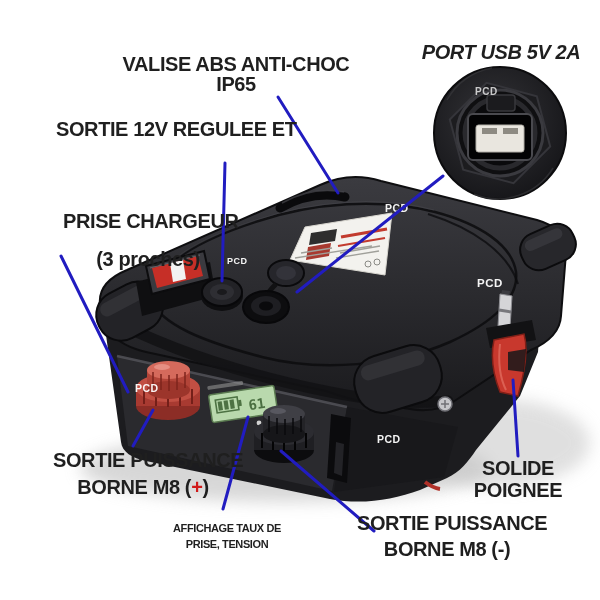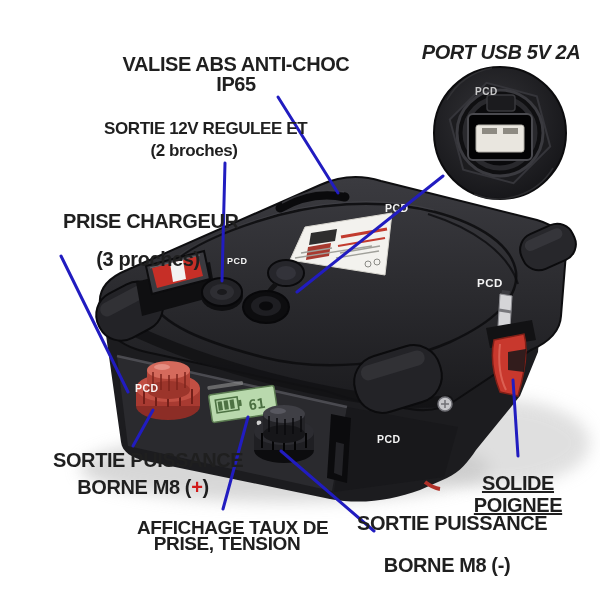--- a/index.html
+++ b/index.html
@@ -5,27 +5,27 @@
   html,body{margin:0;padding:0;background:#fff;}
   #stage{position:relative;width:600px;height:600px;background:#ffffff;overflow:hidden;
          font-family:"Liberation Sans",sans-serif;}
   #artwork{position:absolute;left:0;top:0;}
   .lbl{position:absolute;font-weight:bold;color:#1f1f1f;text-align:center;
        font-size:20px;line-height:16px;letter-spacing:-0.4px;white-space:nowrap;}
   .lbl .ln{display:block;}
   .left-align{text-align:center;}
   .gap6{margin-top:6px;}
   .gap7{margin-top:22px;}
-  .gap10{margin-top:26px;}
+  .gap10{margin-top:10px;}
   .gap11{margin-top:11px;text-align:center;}
   .gap5{margin-top:6px;}
   .lh20{line-height:20px;}
   .plus{color:#d11a1a;}
-  .fs14{font-size:17px;margin-left:48px;}
-  .fs145{font-size:19px;}
+  .fs14{font-size:20px;}
+  .fs145{font-size:11px;}
 </style>
 </head>
 <body>
 
 <div id="stage">
 
   <svg id="artwork" width="600" height="600" viewBox="0 0 600 600">
     <defs>
       <linearGradient id="lidGrad" x1="0" y1="0" x2="0" y2="1">
         <stop offset="0" stop-color="#3b3b40"></stop>
@@ -211,21 +211,20 @@
     <span class="ln">VALISE ABS ANTI-CHOC</span>
     <span class="ln">IP65</span>
   </div>
 
   <div class="lbl" style="left:401px;top:44px;width:200px;font-style:italic;">
     <span class="ln">PORT USB 5V 2A</span>
   </div>
 
   <div class="lbl fs14" style="left:56px;top:121px;width:180px;">
     <span class="ln">SORTIE 12V REGULEE ET</span>
-    <span class="ln gap6">(2 broches)</span>
   </div>
 
   <div class="lbl left-align" style="left:63px;top:213px;width:170px;">
     <span class="ln">PRISE CHARGEUR</span>
     <span class="ln gap7">(3 proches)</span>
   </div>
 
   <div class="lbl" style="left:53px;top:452px;width:180px;">
     <span class="ln">SORTIE PUISSANCE</span>
     <span class="ln gap11">
@@ -236,18 +235,18 @@
   <div class="lbl fs145" style="left:137px;top:520px;width:180px;">
     <span class="ln">AFFICHAGE TAUX DE</span>
     <span class="ln">PRISE, TENSION</span>
   </div>
 
   <div class="lbl" style="left:357px;top:515px;width:180px;">
     <span class="ln">SORTIE PUISSANCE</span>
     <span class="ln gap10">BORNE M8 (-)</span>
   </div>
 
-  <div class="lbl" style="left:438px;top:475px;width:160px;text-decoration:underline;">
+  <div class="lbl" style="left:438px;top:460px;width:160px;">
     <span class="ln">SOLIDE</span>
     <span class="ln gap5">POIGNEE</span>
   </div>
 
 </div>
 
 </body></html>

